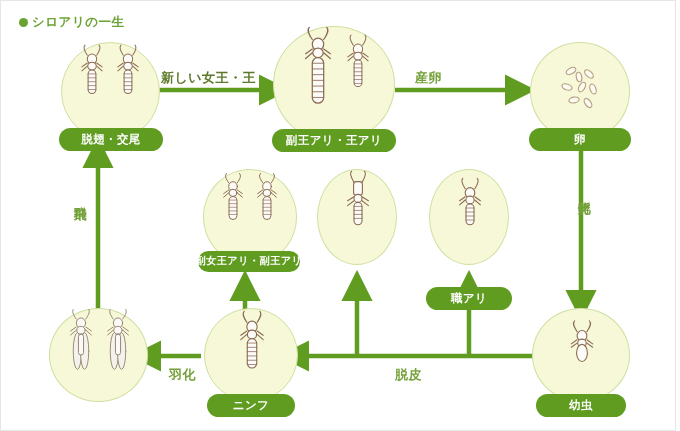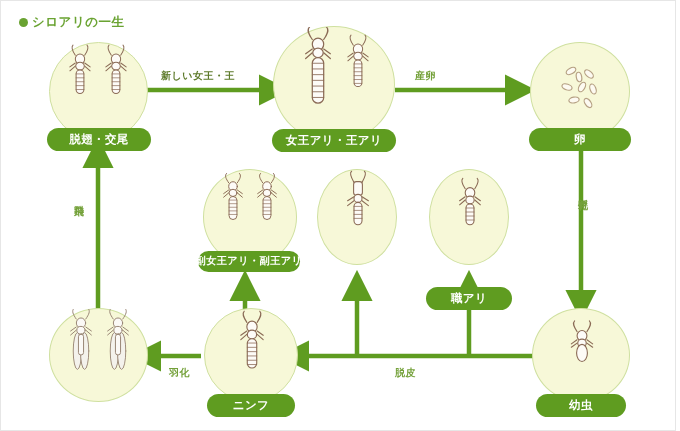--- a/index.html
+++ b/index.html
@@ -51,21 +51,21 @@
     height:23px;
     padding:0 12px;
     line-height:1;
   }
   .pill.small{font-size:10.2px;padding:0 9px;height:21px;border-radius:11px;}
 
   
   .elabel{
     position:absolute;
     color:#74a13a;
-    font-size:10px;
+    font-size:13px;
     font-weight:700;
     white-space:nowrap;
     letter-spacing:.5px;
     line-height:1.05;
   }
   .elabel.dark{color:#5d7a2a;}
   .elabel.vert{
     writing-mode:vertical-rl;
     text-orientation:upright;
     letter-spacing:1px;
@@ -110,21 +110,21 @@
   <div class="elabel" style="left:414px;top:70px;">産卵</div>
 
   <div class="elabel vert" style="left:576px;top:190px;">孵化</div>
 
   <div class="elabel" style="left:394px;top:367px;">脱皮</div>
 
   <div class="elabel" style="left:168px;top:367px;">羽化</div>
 
   <div class="elabel vert" style="left:72px;top:196px;">群飛</div>
 
-  <div class="node" style="left:48px;top:41px;width:100px;height:110px;">
+  <div class="node" style="left:60px;top:41px;width:100px;height:110px;">
     <div class="bulb" style="width:99px;height:99px;">
       <svg viewBox="0 0 99 99" width="99" height="99">
         <g transform="translate(30,20) scale(0.78)" stroke="#8a6a55" stroke-width="1.3" fill="#fdfbf7" stroke-linecap="round">
           <path d="M-6,-10 C-10,-16 -12,-20 -9,-23" fill="none"></path>
           <path d="M6,-10 C10,-16 12,-20 9,-23" fill="none"></path>
           <ellipse cx="0" cy="-5" rx="6" ry="6.5"></ellipse>
           <path d="M-6,0 L-13,5 M6,0 L13,5 M-6,4 L-13,10 M6,4 L13,10" fill="none"></path>
           <ellipse cx="0" cy="4" rx="5.5" ry="5"></ellipse>
           <rect x="-5" y="9" width="10" height="30" rx="5"></rect>
           <path d="M-5,14 H5 M-5,19 H5 M-5,24 H5 M-5,29 H5 M-5,34 H5" fill="none" stroke-width="0.9"></path>
@@ -159,21 +159,21 @@
           <path d="M-6,-10 C-10,-16 -12,-20 -9,-23" fill="none"></path>
           <path d="M6,-10 C10,-16 12,-20 9,-23" fill="none"></path>
           <ellipse cx="0" cy="-5" rx="6" ry="6.5"></ellipse>
           <path d="M-6,0 L-13,5 M6,0 L13,5 M-6,4 L-13,10 M6,4 L13,10" fill="none"></path>
           <ellipse cx="0" cy="4" rx="5.5" ry="5"></ellipse>
           <rect x="-5" y="9" width="10" height="34" rx="5"></rect>
           <path d="M-5,14 H5 M-5,19 H5 M-5,24 H5 M-5,29 H5 M-5,34 H5 M-5,39 H5" fill="none" stroke-width="0.9"></path>
         </g>
       </svg>
     </div>
-    <div class="pill" style="left:-1px;top:103px;width:124px;">女王アリ・王アリ</div>
+    <div class="pill" style="left:-1px;top:103px;width:124px;">副王アリ・王アリ</div>
   </div>
 
   <div class="node" style="left:529px;top:41px;width:102px;height:110px;">
     <div class="bulb" style="width:100px;height:99px;">
       <svg viewBox="0 0 100 99" width="100" height="99">
         <g stroke="#b6a184" stroke-width="1.2" fill="#fdfaf1">
           <ellipse cx="40" cy="28" rx="5.2" ry="2.9" transform="rotate(-28 40 28)"></ellipse>
           <ellipse cx="58" cy="31" rx="5.2" ry="2.9" transform="rotate(42 58 31)"></ellipse>
           <ellipse cx="36" cy="44" rx="5.2" ry="2.9" transform="rotate(18 36 44)"></ellipse>
           <ellipse cx="51" cy="44" rx="5.2" ry="2.9" transform="rotate(-60 51 44)"></ellipse>

